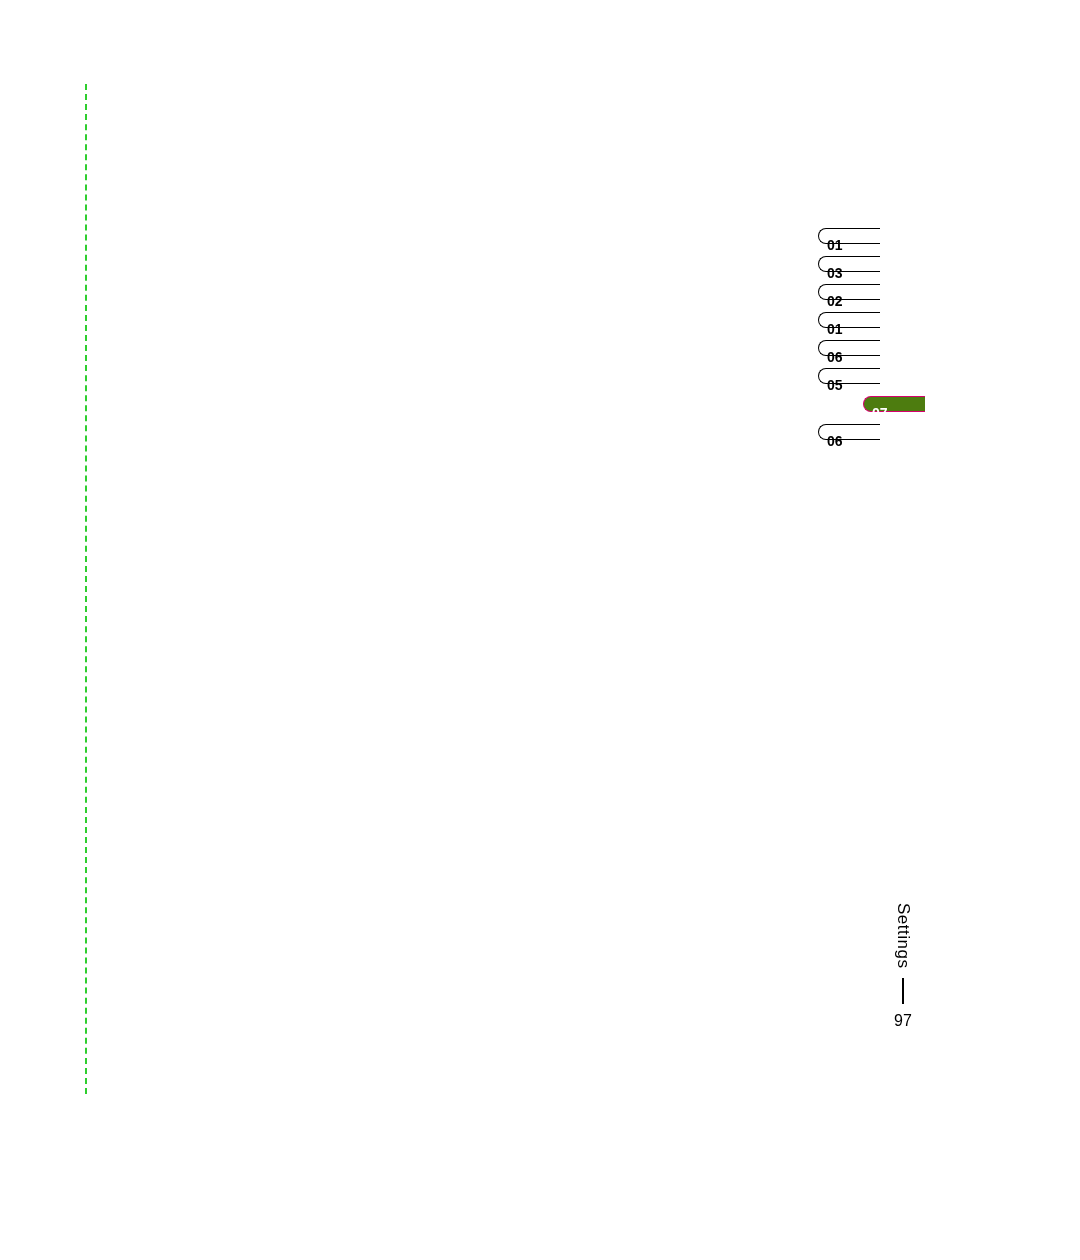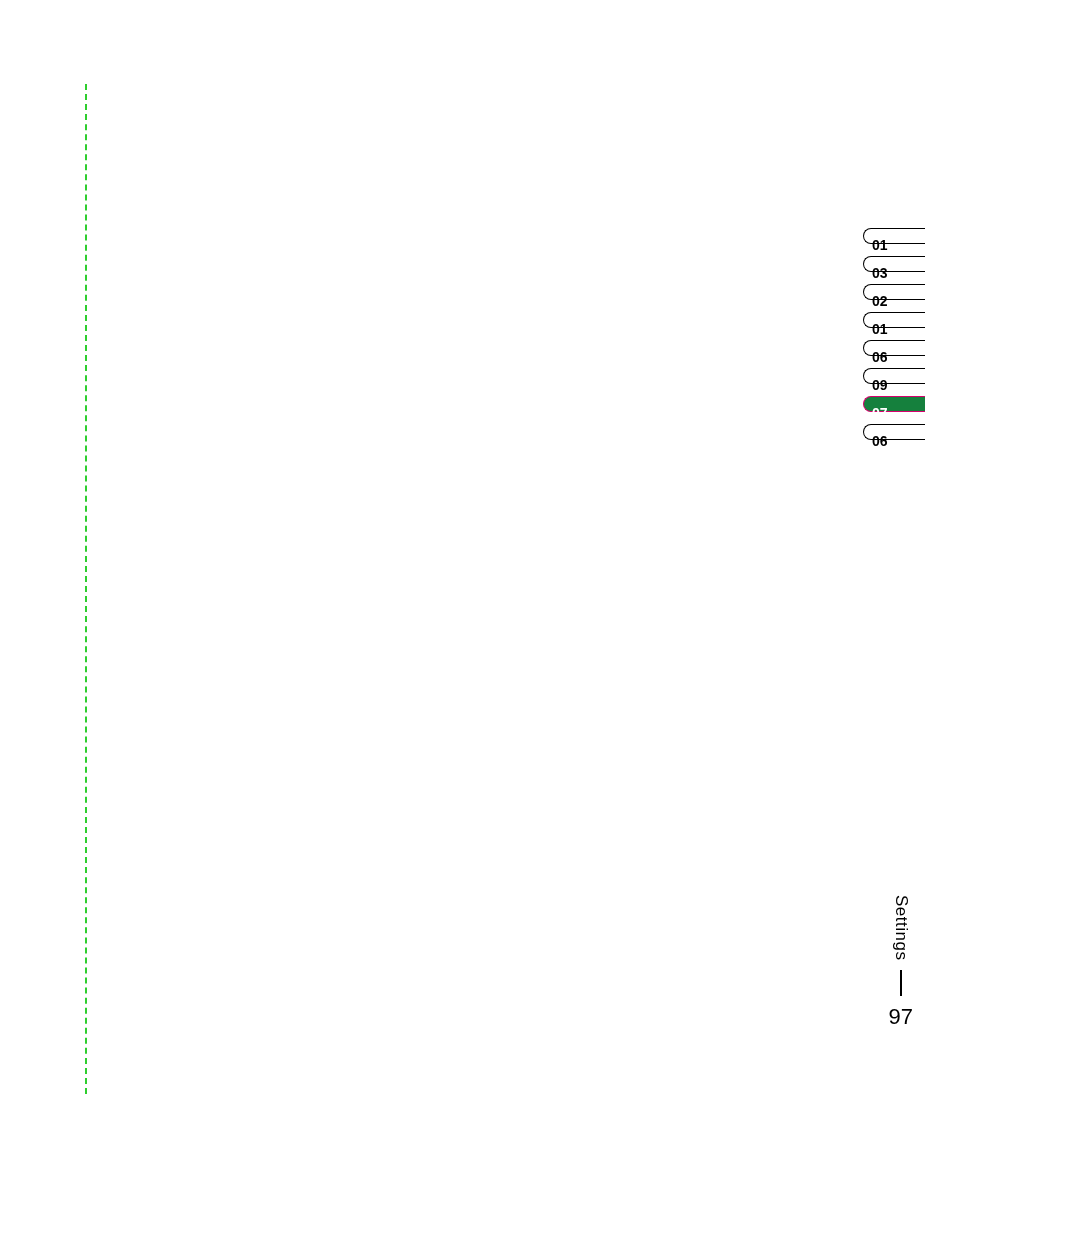--- a/index.html
+++ b/index.html
@@ -43,23 +43,24 @@
     font-weight: bold;
     font-size: 14px;
     line-height: 32px;
     padding-left: 8px;
     box-sizing: border-box;
     color: #000;
     background: #fff;
   }
 
   .tab.active {
-    background: #15803d;
+    background: #4d7c0f;
     color: #fff;
     border-color: #d6006d;
+    margin-left: 45px;
   }
 
   
   .footer-block {
     position: absolute;
     right: 167px;
     bottom: 230px;
     display: flex;
     flex-direction: column;
     align-items: center;
@@ -73,36 +74,36 @@
   }
 
   .divider {
     width: 1.5px;
     height: 26px;
     background: #000;
     margin: 10px 0 8px 0;
   }
 
   .page-number {
-    font-size: 22px;
+    font-size: 16px;
     color: #000;
   }
 </style>
 </head>
 <body>
 
 <div class="fold-line"></div>
 
 <div class="tab-stack">
   <div class="tab">01</div>
   <div class="tab">03</div>
   <div class="tab">02</div>
   <div class="tab">01</div>
   <div class="tab">06</div>
-  <div class="tab">09</div>
+  <div class="tab">05</div>
   <div class="tab active">07</div>
   <div class="tab">06</div>
 </div>
 
 <div class="footer-block">
   <span class="section-label">Settings</span>
   <span class="divider"></span>
   <span class="page-number">97</span>
 </div>
 

